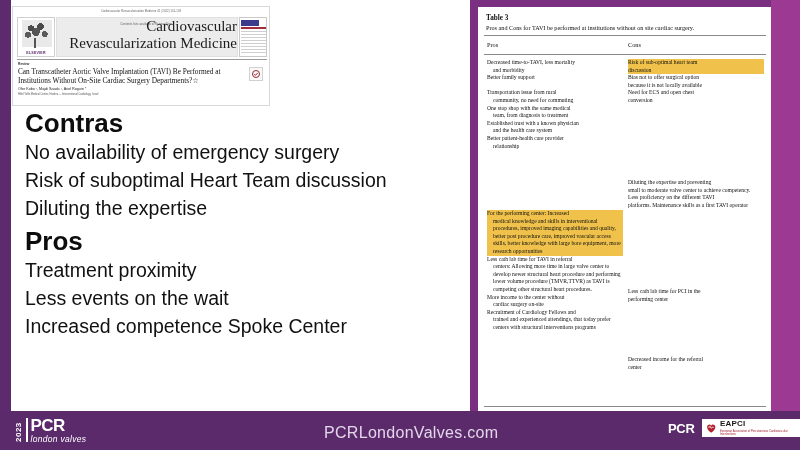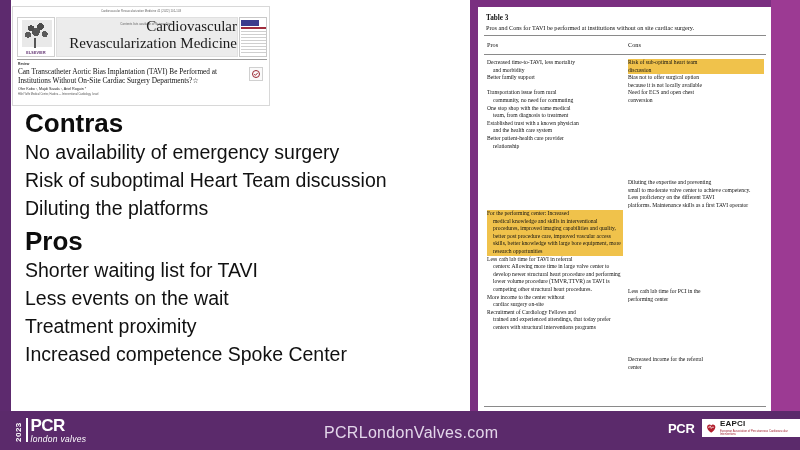--- a/index.html
+++ b/index.html
@@ -223,45 +223,44 @@
         <div class="cv-l" style="top:22px"></div>
         <div class="cv-l" style="top:25px"></div>
         <div class="cv-l" style="top:28px"></div>
         <div class="cv-l" style="top:31px"></div>
         <div class="cv-l" style="top:34px"></div>
       </div>
     </div>
 
     <div class="art-divider"></div>
     <div class="art-section">Review</div>
-    <div class="art-title">Can Transcatheter Aortic Bias Implantation (TAVI) Be Performed at Institutions Without On-Site Cardiac Surgery Departments?☆</div>
+    <div class="art-title">Can Transcatheter Aortic Valve Implantation (TAVI) Be Performed at Institutions Without On-Site Cardiac Surgery Departments?☆</div>
     <div class="art-authors">Ofer Kobo ¹, Majdi Saada ¹, Ariel Roguin *</div>
     <div class="art-affil">Hillel Yaffe Medical Center, Hadera — Interventional Cardiology, Israel</div>
     <div class="art-checkmark">
       <svg viewBox="0 0 16 16" aria-hidden="true">
           <circle cx="8" cy="8" r="7" fill="none" stroke="#9a2430" stroke-width="2"></circle>
           <path d="M4.5 8.3l2.3 2.4 4.7-5" fill="none" stroke="#9a2430" stroke-width="2"></path>
         </svg>
     </div>
   </div>
 
   <div class="main-list">
 
     <div>
       <p class="heading">Contras</p>
       <p class="bullet">No availability of emergency surgery</p>
       <p class="bullet">Risk of suboptimal Heart Team discussion</p>
-      <p class="bullet">Diluting the platforms</p>
+      <p class="bullet">Diluting the expertise</p>
     </div>
 
     <div style="margin-top:6px;">
       <p class="heading">Pros</p>
-      <p class="bullet">Shorter waiting list for TAVI</p>
+      <p class="bullet">Treatment proximity</p>
       <p class="bullet">Less events on the wait</p>
-      <p class="bullet">Treatment proximity</p>
       <p class="bullet underline">Increased competence Spoke Center</p>
     </div>
   </div>
 
   <div class="table-panel">
     <div class="tbl-num">Table 3</div>
     <div class="tbl-cap">Pros and Cons for TAVI be performed at institutions without on site cardiac surgery.</div>
     <div class="tbl-rule-top"></div>
     <div class="tbl-head pros">Pros</div>
     <div class="tbl-head cons">Cons</div>

